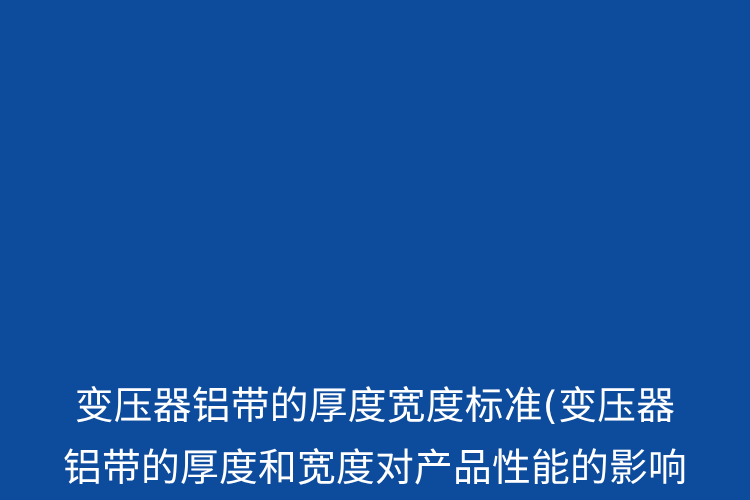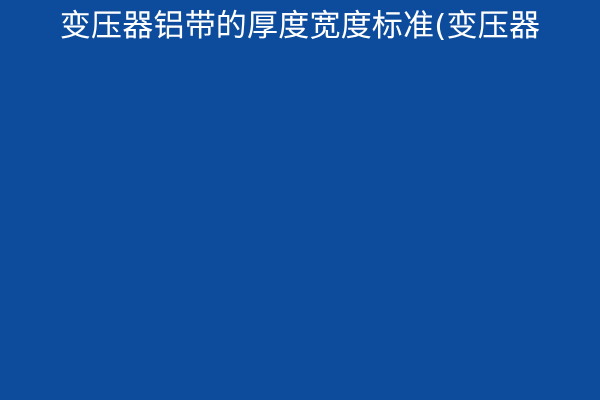--- a/index.html
+++ b/index.html
@@ -14,21 +14,21 @@
     overflow: hidden;
     font-family: "DejaVu Sans", "Liberation Sans", sans-serif;
   }
 
   #title-card {
     position: relative;
     box-sizing: border-box;
     width: 600px;
     height: 400px;
     display: flex;
-    align-items: flex-start;
+    align-items: flex-end;
     justify-content: center;
     background-color: #0d4c9d;
   }
 
   #title-block {
     width: 100%;
     padding: 0 20px;
     box-sizing: border-box;
     text-align: center;
   }
@@ -47,16 +47,17 @@
 </style>
 </head>
 <body>
 
 <div id="title-card" style="background-color: rgb(13, 76, 157);">
 
   <div id="title-block">
 
     <span class="title-line" style="color: rgb(255, 255, 255);">变压器铝带的厚度宽度标准(变压器</span>
 
+    <span class="title-line" style="color: rgb(255, 255, 255);">铝带的厚度和宽度对产品性能的影响</span>
 
   </div>
 
 </div>
 
 </body></html>

